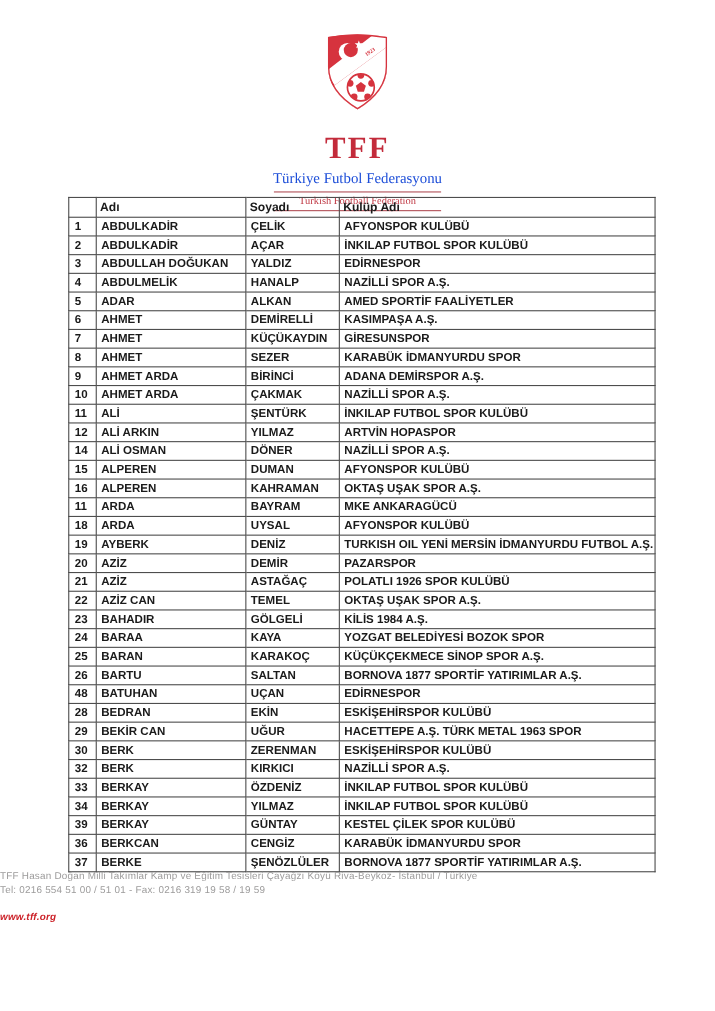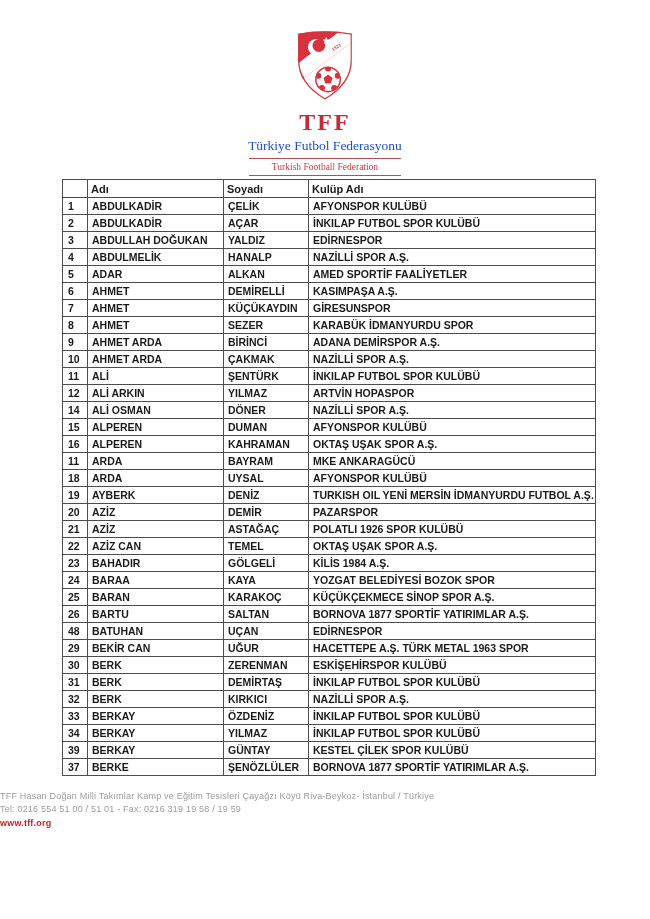--- a/index.html
+++ b/index.html
@@ -11,24 +11,24 @@
     color:#1a1a1a;
     overflow:hidden;
   }
   
   .header{
     position:absolute;top:30px;left:0;right:0;
     display:flex;flex-direction:column;align-items:center;
   }
   .crest{width:62px;height:72px;}
   .acronym{
-    margin-top:8px;
+    margin-top:20px;
     font-family:"Liberation Serif", serif;
     font-weight:bold;
-    font-size:24px;
+    font-size:28px;
     letter-spacing:2px;
     color:#c32b3b;
     line-height:1;
   }
   .org-tr{
     margin-top:5px;
     font-family:"Liberation Serif", serif;
     font-size:13.5px;
     color:#1d4ed8;
     line-height:1.1;
@@ -82,24 +82,25 @@
   .footer{
     position:absolute;top:790px;left:0;right:0;
     text-align:left;
     font-size:9px;
     line-height:13px;
     color:#9c9b9b;
     letter-spacing:.2px;
   }
   .footer .site{
     display:inline-block;
-    margin-top:1px;
+    margin-top:11px;
     color:#cc2229;
     font-weight:bold;
     font-size:9px;
+    font-style:italic;
   }
 </style>
 </head>
 <body>
 
 <div class="page">
 
   <div class="header">
 
     <svg class="crest" viewBox="0 0 100 118" aria-hidden="true">
@@ -313,38 +314,38 @@
             <td>SALTAN</td>
             <td>BORNOVA 1877 SPORTİF YATIRIMLAR A.Ş.</td>
           </tr>
           <tr>
             <td>48</td>
             <td>BATUHAN</td>
             <td>UÇAN</td>
             <td>EDİRNESPOR</td>
           </tr>
           <tr>
+            <td>28</td>
+            <td>BEDRAN</td>
+            <td>EKİN</td>
+            <td>ESKİŞEHİRSPOR KULÜBÜ</td>
+          </tr>
+          <tr>
             <td>29</td>
             <td>BEKİR CAN</td>
             <td>UĞUR</td>
             <td>HACETTEPE A.Ş. TÜRK METAL 1963 SPOR</td>
           </tr>
           <tr>
             <td>30</td>
             <td>BERK</td>
             <td>ZERENMAN</td>
             <td>ESKİŞEHİRSPOR KULÜBÜ</td>
           </tr>
           <tr>
-            <td>31</td>
-            <td>BERK</td>
-            <td>DEMİRTAŞ</td>
-            <td>İNKILAP FUTBOL SPOR KULÜBÜ</td>
-          </tr>
-          <tr>
             <td>32</td>
             <td>BERK</td>
             <td>KIRKICI</td>
             <td>NAZİLLİ SPOR A.Ş.</td>
           </tr>
           <tr>
             <td>33</td>
             <td>BERKAY</td>
             <td>ÖZDENİZ</td>
             <td>İNKILAP FUTBOL SPOR KULÜBÜ</td>
@@ -353,20 +354,26 @@
             <td>34</td>
             <td>BERKAY</td>
             <td>YILMAZ</td>
             <td>İNKILAP FUTBOL SPOR KULÜBÜ</td>
           </tr>
           <tr>
             <td>39</td>
             <td>BERKAY</td>
             <td>GÜNTAY</td>
             <td>KESTEL ÇİLEK SPOR KULÜBÜ</td>
+          </tr>
+          <tr>
+            <td>36</td>
+            <td>BERKCAN</td>
+            <td>CENGİZ</td>
+            <td>KARABÜK İDMANYURDU SPOR</td>
           </tr>
           <tr>
             <td>37</td>
             <td>BERKE</td>
             <td>ŞENÖZLÜLER</td>
             <td>BORNOVA 1877 SPORTİF YATIRIMLAR A.Ş.</td>
           </tr>
         </tbody>
     </table>
   </div>

